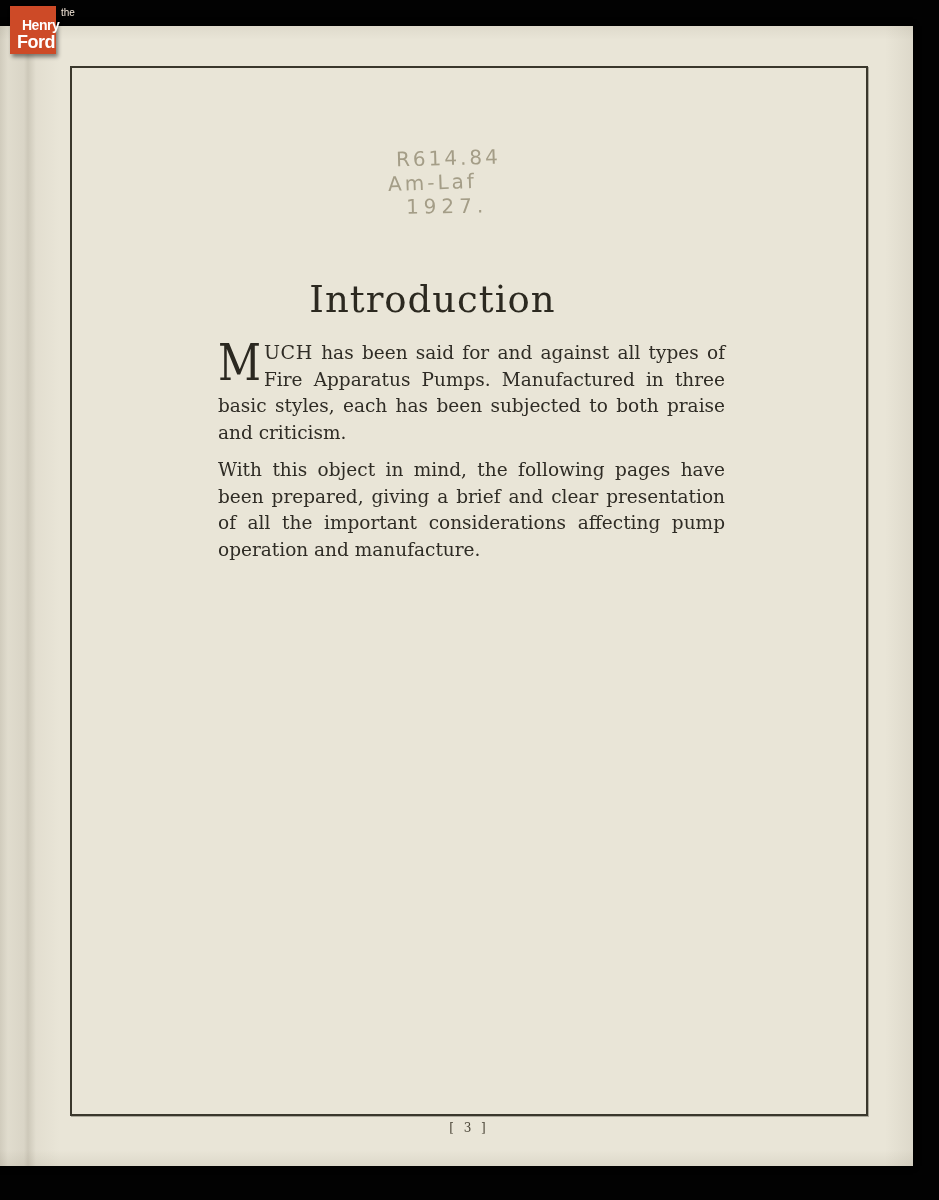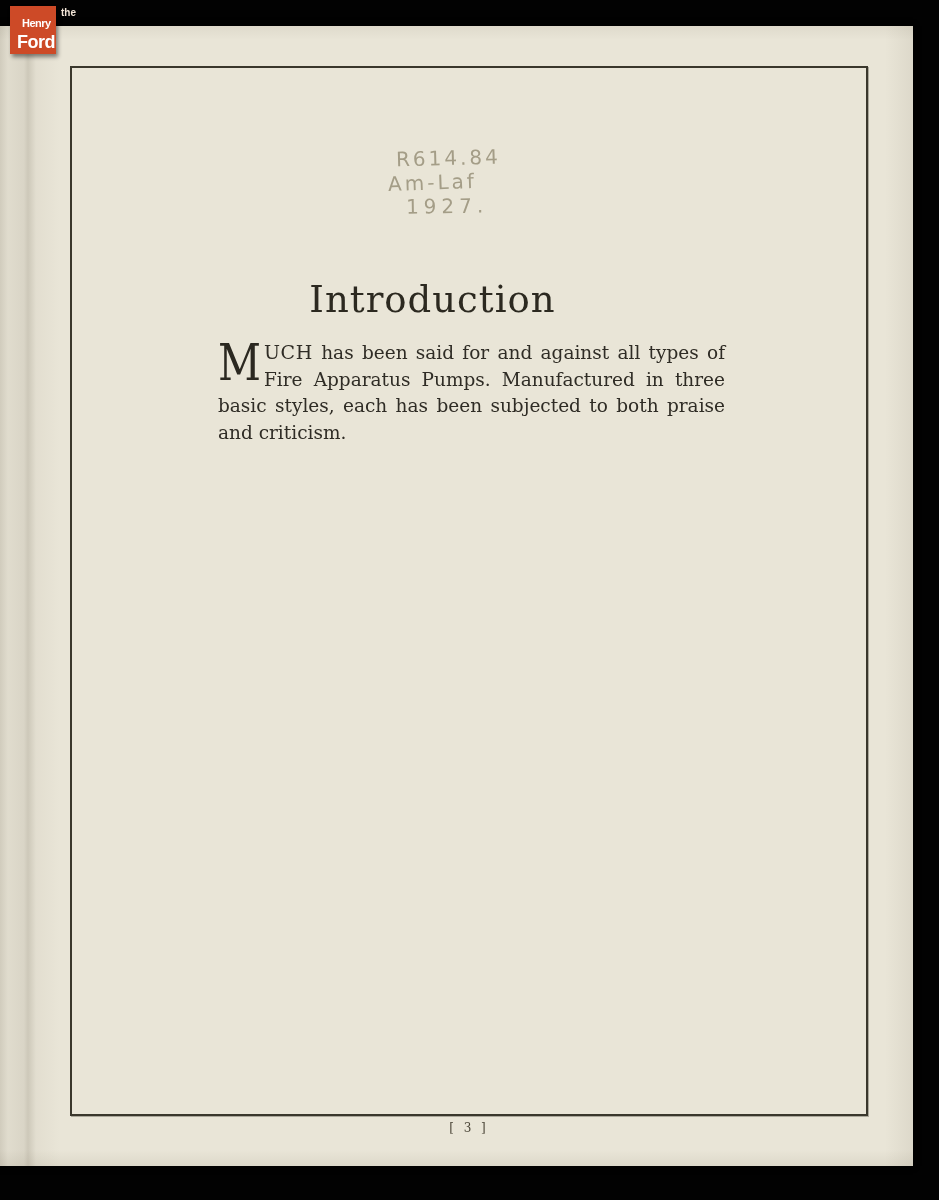--- a/index.html
+++ b/index.html
@@ -78,22 +78,22 @@
   }
 
   
   .logo {
     position:absolute; left:10px; top:6px; width:46px; height:48px;
     background:#cd4a27;
     font-family:"Liberation Sans", sans-serif;
     box-shadow:2px 3px 4px rgba(0,0,0,0.45);
   }
   .logo span { position:absolute; white-space:nowrap; }
-  .logo-the   { left:3px;  top:1px;  font-size:10px;   color:#f3e6d8; font-weight:700;padding-left:48px; }
-  .logo-henry { left:12px; top:11px; font-size:11px; color:#ffffff; font-weight:700; letter-spacing:-0.5px; }
+  .logo-the   { left:3px;  top:1px;  font-size:10px;   color:#f3e6d8; font-weight:400;padding-left:48px; }
+  .logo-henry { left:12px; top:11px; font-size:14px; color:#ffffff; font-weight:700; letter-spacing:-0.5px; }
   .logo-ford  { left:7px;  top:26px; font-size:18px; color:#ffffff; font-weight:700; letter-spacing:-0.5px; }
 </style>
 </head>
 <body>
 
 <div class="scan">
 
   <div class="paper">
 
     <div class="frame"></div>
@@ -101,20 +101,21 @@
     <div class="pencil">
       <div class="l1">R614.84</div>
       <div class="l2">Am-Laf</div>
       <div class="l3">1927.</div>
     </div>
 
     <h1 class="title">Introduction</h1>
 
     <div class="body-text">
       <p><span class="dropcap">M</span><span class="lead-caps">UCH</span><span> has been said for and against all types of Fire Apparatus Pumps.  Manufactured in three basic styles, each has been subjected to both praise and criticism.</span></p>
+      <p>With this object in mind, the following pages have been prepared, giving a brief and clear presentation of all the important considerations affecting pump operation and manufacture.</p>
     </div>
 
     <div class="page-number">[ 3 ]</div>
 
   </div>
 
   <div class="logo">
     <span class="logo-the">the</span>
     <span class="logo-henry">Henry</span>
     <span class="logo-ford">Ford</span>

